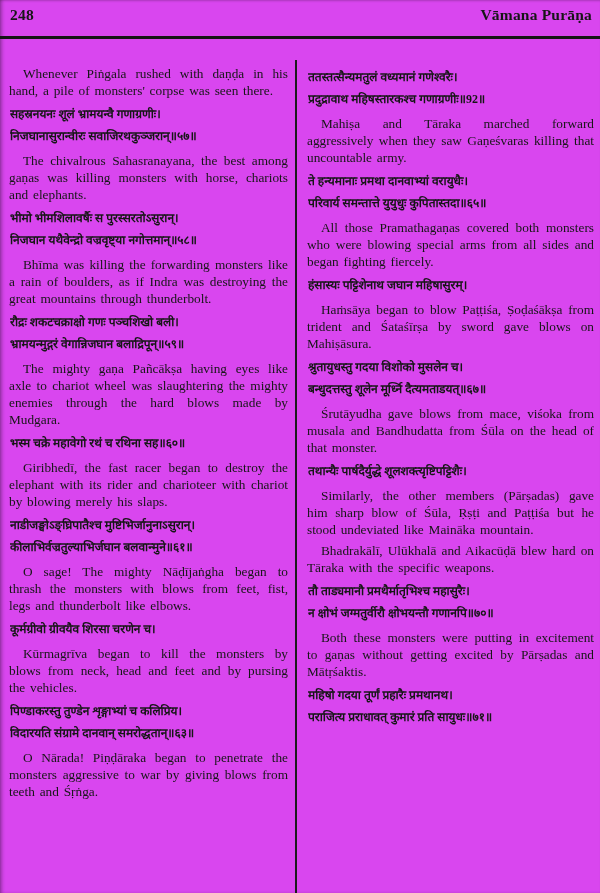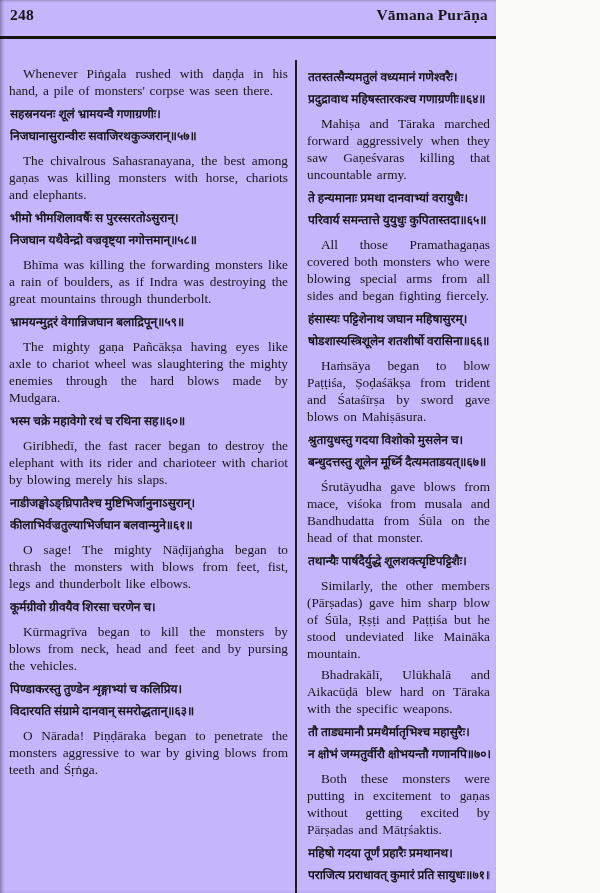--- a/index.html
+++ b/index.html
@@ -5,23 +5,23 @@
   html, body {
     margin: 0;
     padding: 0;
     width: 600px;
     height: 893px;
     background: #fbfbf8;
     overflow: hidden;
   }
   .page {
     position: relative;
-    width: 496px;
+    width: 600px;
     height: 893px;
-    background: #c4b5fd;
+    background: #d946ef;
     color: #161616;
     box-shadow: inset 3px 0 4px -2px rgba(0,0,0,.45), inset 0 2px 3px -2px rgba(0,0,0,.3);
     box-sizing: border-box;
     font-family: "Liberation Serif", serif;
   }
   .header-row {
     display: flex;
     justify-content: space-between;
     align-items: baseline;
     padding: 6px 8px 0 10px;
@@ -98,20 +98,21 @@
           <p class="verse-line">सहस्रनयनः शूलं भ्रामयन्वै गणाग्रणीः।</p>
           <p class="verse-line">निजघानासुरान्वीरः सवाजिरथकुञ्जरान्॥५७॥</p>
         </div>
         <p class="prose">The chivalrous Sahasranayana, the best among gaṇas was killing monsters with horse, chariots and elephants.</p>
         <div class="verse">
           <p class="verse-line">भीमो भीमशिलावर्षैः स पुरस्सरतोऽसुरान्।</p>
           <p class="verse-line">निजघान यथैवेन्द्रो वज्रवृष्ट्या नगोत्तमान्॥५८॥</p>
         </div>
         <p class="prose">Bhīma was killing the forwarding monsters like a rain of boulders, as if Indra was destroying the great mountains through thunderbolt.</p>
         <div class="verse">
+          <p class="verse-line">रौद्रः शकटचक्राक्षो गणः पञ्चशिखो बली।</p>
           <p class="verse-line">भ्रामयन्मुद्गरं वेगान्निजघान बलाद्रिपून्॥५९॥</p>
         </div>
         <p class="prose">The mighty gaṇa Pañcākṣa having eyes like axle to chariot wheel was slaughtering the mighty enemies through the hard blows made by Mudgara.</p>
         <div class="verse">
           <p class="verse-line">भस्म चक्रे महावेगो रथं च रथिना सह॥६०॥</p>
         </div>
         <p class="prose">Giribhedī, the fast racer began to destroy the elephant with its rider and charioteer with chariot by blowing merely his slaps.</p>
         <div class="verse">
           <p class="verse-line">नाडीजङ्घोऽङ्घ्रिपातैश्च मुष्टिभिर्जानुनाऽसुरान्।</p>
           <p class="verse-line">कीलाभिर्वज्रतुल्याभिर्जघान बलवान्मुने॥६१॥</p>
@@ -124,31 +125,30 @@
         <div class="verse">
           <p class="verse-line">पिण्डाकरस्तु तुण्डेन शृङ्गाभ्यां च कलिप्रिय।</p>
           <p class="verse-line">विदारयति संग्रामे दानवान् समरोद्धतान्॥६३॥</p>
         </div>
         <p class="prose">O Nārada! Piṇḍāraka began to penetrate the monsters aggressive to war by giving blows from teeth and Śṛṅga.</p>
       </div>
     <div class="col-divider"></div>
     <div class="col col-right">
         <div class="verse">
           <p class="verse-line">ततस्तत्सैन्यमतुलं वध्यमानं गणेश्वरैः।</p>
-          <p class="verse-line">प्रदुद्रावाथ महिषस्तारकश्च गणाग्रणीः॥६४॥</p>
+          <p class="verse-line">प्रदुद्रावाथ महिषस्तारकश्च गणाग्रणीः॥92॥</p>
         </div>
         <p class="prose">Mahiṣa and Tāraka marched forward aggressively when they saw Gaṇeśvaras killing that uncountable army.</p>
         <div class="verse">
           <p class="verse-line">ते हन्यमानाः प्रमथा दानवाभ्यां वरायुधैः।</p>
           <p class="verse-line">परिवार्य समन्तात्ते युयुधुः कुपितास्तदा॥६५॥</p>
         </div>
         <p class="prose">All those Pramathagaṇas covered both monsters who were blowing special arms from all sides and began fighting fiercely.</p>
         <div class="verse">
           <p class="verse-line">हंसास्यः पट्टिशेनाथ जघान महिषासुरम्।</p>
-          <p class="verse-line">षोडशास्यस्त्रिशूलेन शतशीर्षो वरासिना॥६६॥</p>
         </div>
         <p class="prose">Haṁsāya began to blow Paṭṭiśa, Ṣoḍaśākṣa from trident and Śataśīrṣa by sword gave blows on Mahiṣāsura.</p>
         <div class="verse">
           <p class="verse-line">श्रुतायुधस्तु गदया विशोको मुसलेन च।</p>
           <p class="verse-line">बन्धुदत्तस्तु शूलेन मूर्ध्नि दैत्यमताडयत्॥६७॥</p>
         </div>
         <p class="prose">Śrutāyudha gave blows from mace, viśoka from musala and Bandhudatta from Śūla on the head of that monster.</p>
         <div class="verse">
           <p class="verse-line">तथान्यैः पार्षदैर्युद्धे शूलशक्त्यृष्टिपट्टिशैः।</p>
         </div>

